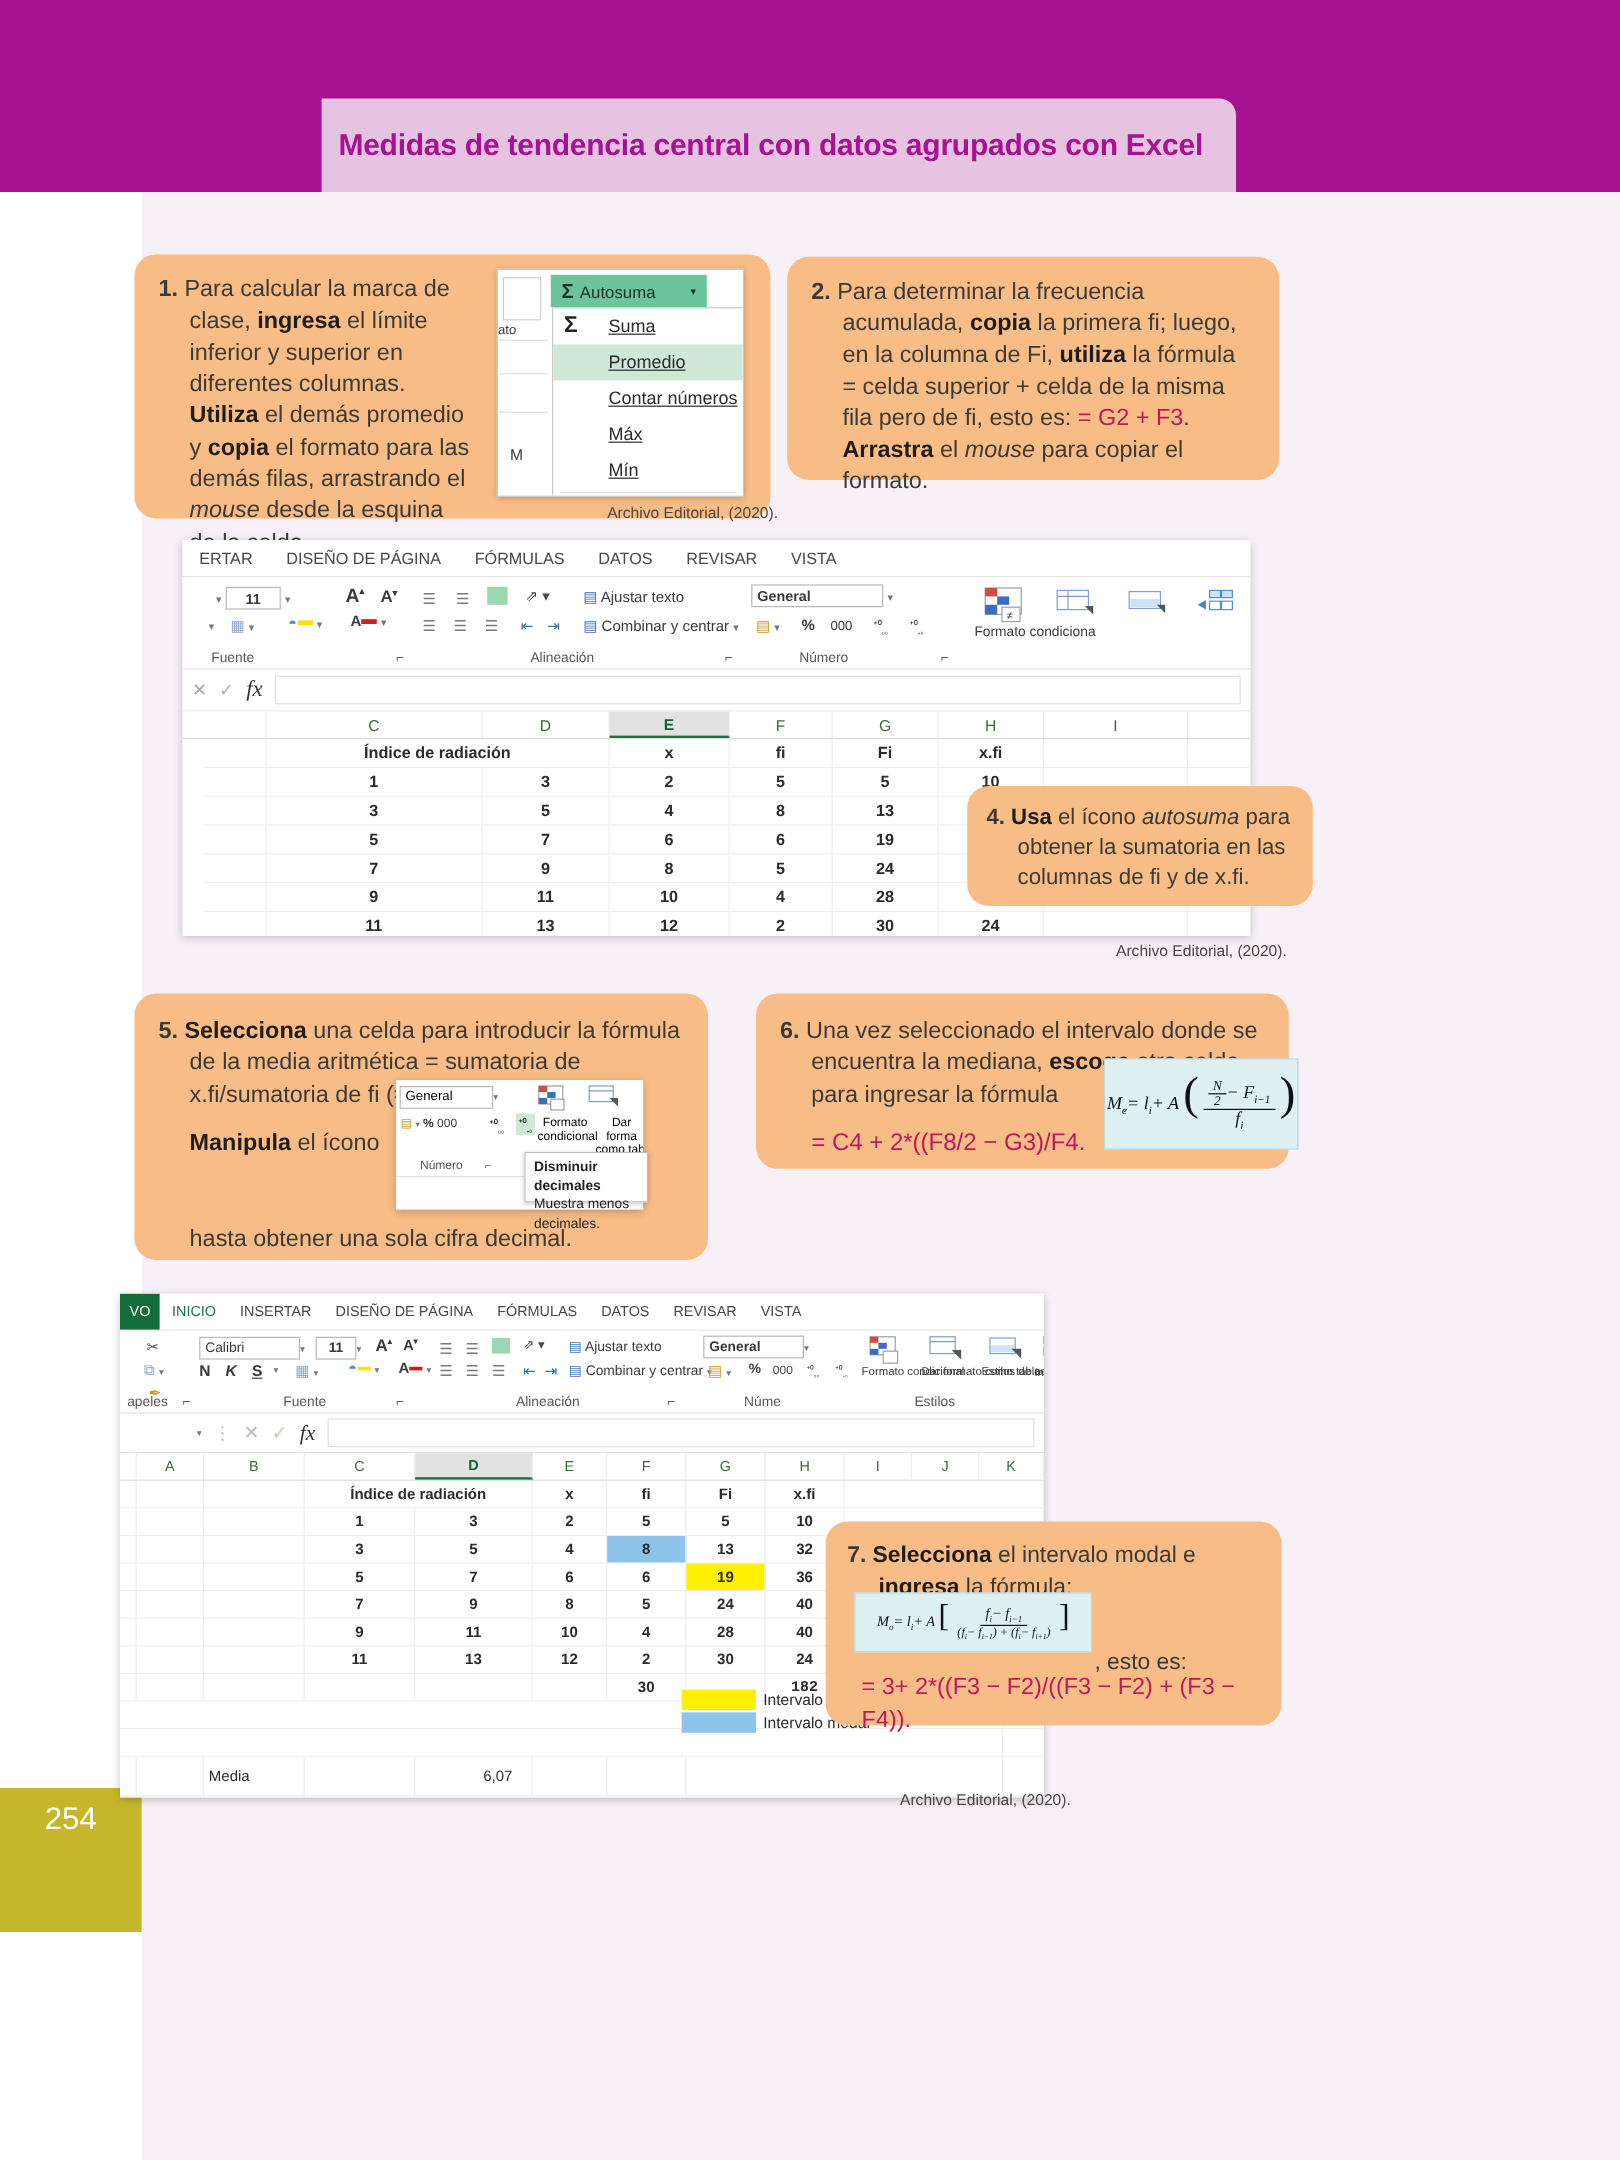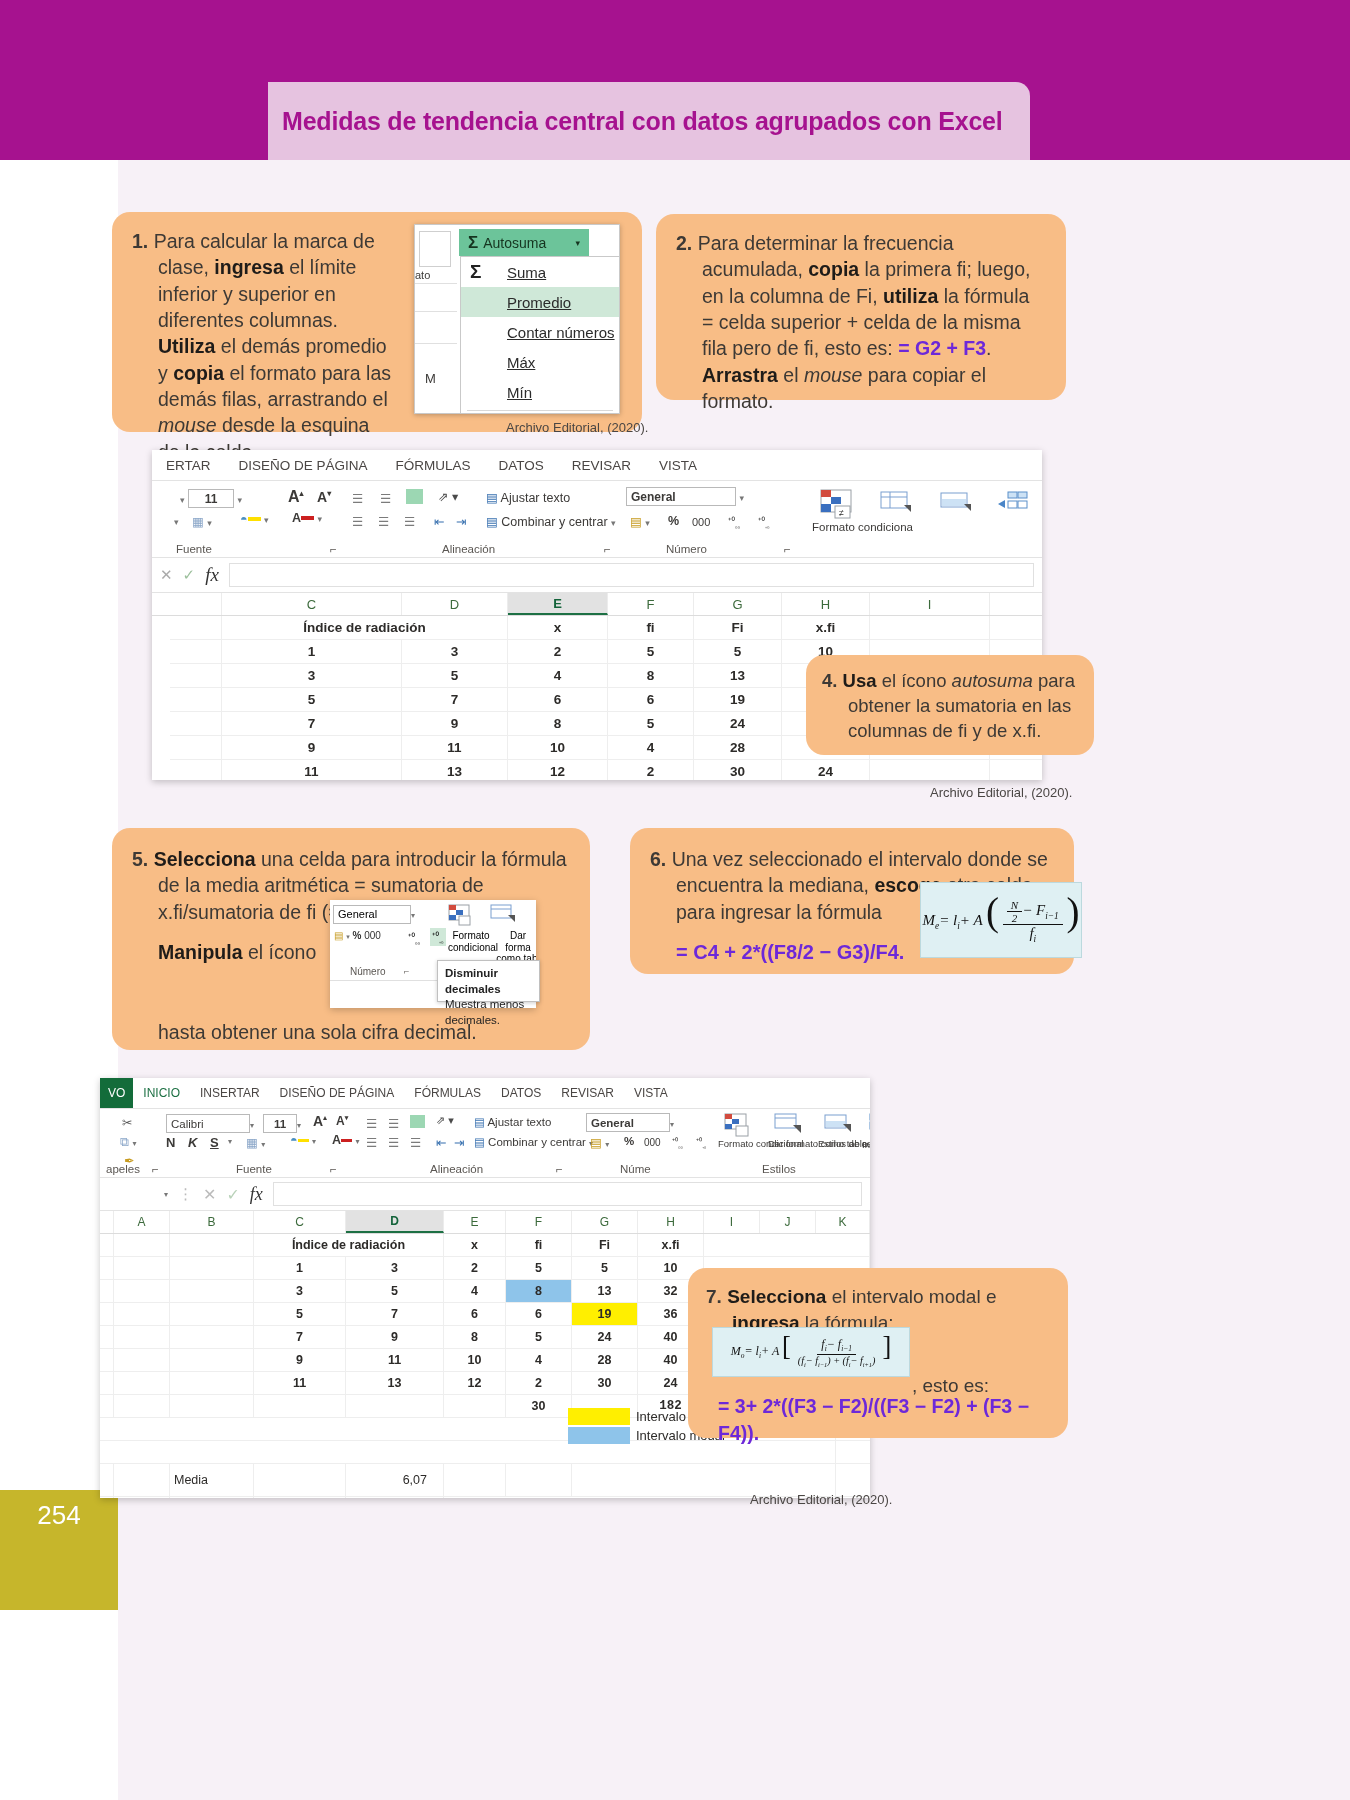--- a/index.html
+++ b/index.html
@@ -47,21 +47,21 @@
   }
   .page-number-box span{color:#ffffff;font-size:26px;}
   
   .callout{
     position:absolute;background:#f8bd86;border-radius:18px;
     color:#3d3935;font-size:19.5px;line-height:1.35;
     box-sizing:border-box;padding:16px 20px;
   }
   .callout b{color:#1f1c19;font-weight:bold;}
   .callout i{font-style:italic;}
-  .teal{color:#6d28d9;font-weight:bold;}
+  .teal{color:#be185d;font-weight:normal;}
   .stepnum{font-weight:bold;}
   .hang{display:block;padding-left:26px;text-indent:-26px;}
   
   .caption{
     position:absolute;font-size:13px;color:#4a4644;
   }
   
   .xl{
     position:absolute;background:#ffffff;
     box-shadow:0 2px 7px rgba(0,0,0,.22);

